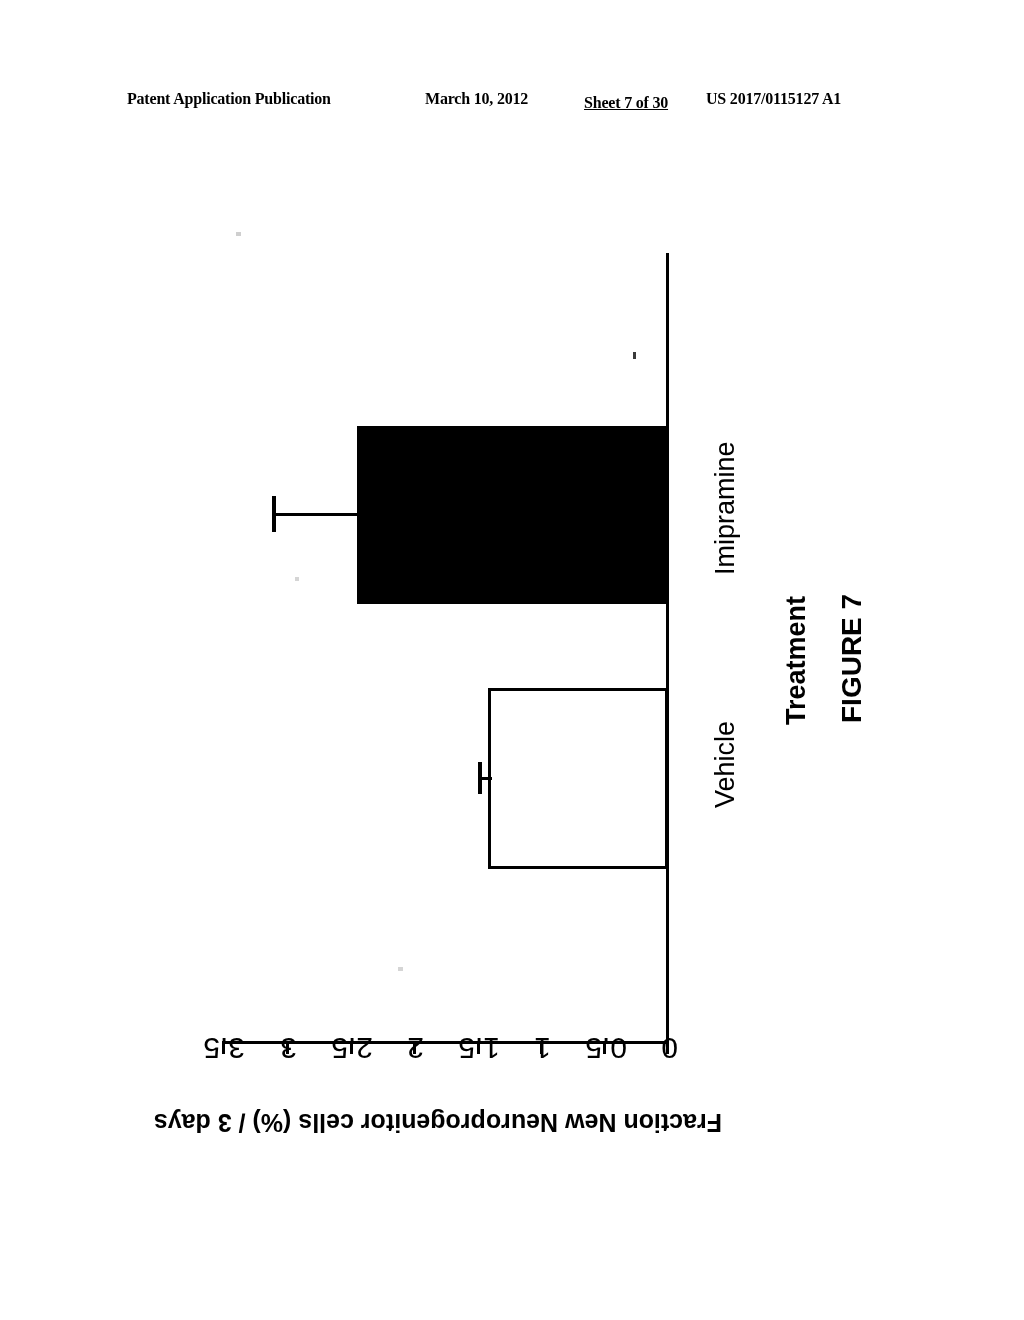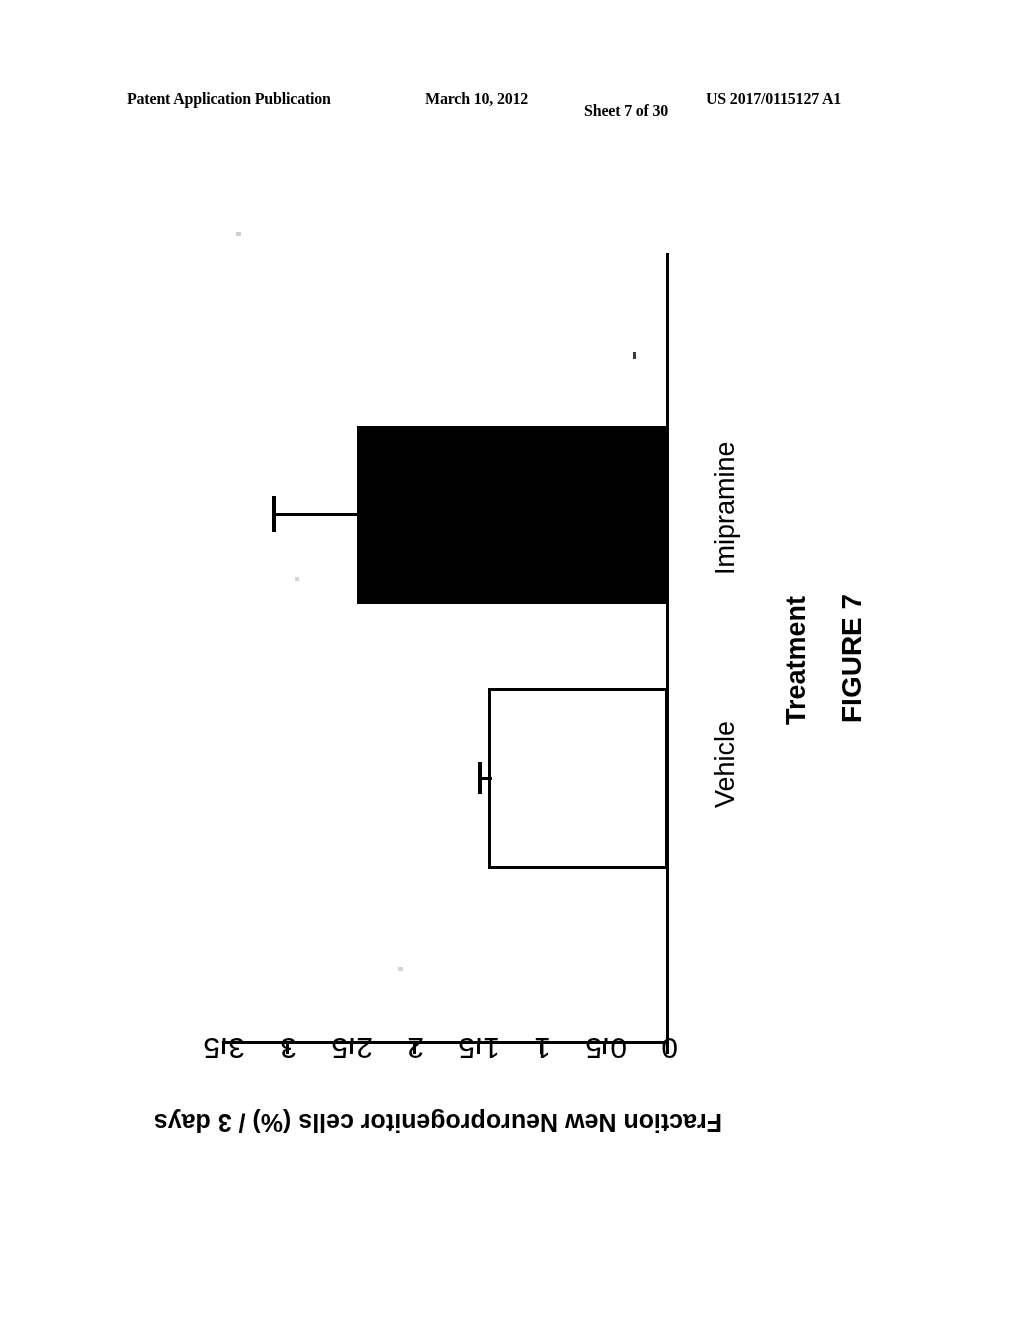--- a/index.html
+++ b/index.html
@@ -24,21 +24,21 @@
     width: 1024px;
     height: 28px;
     font-family: "Liberation Serif", serif;
     font-weight: bold;
     font-size: 16px;
     letter-spacing: -0.2px;
     white-space: nowrap;
   }
   .hdr-pub   { position: absolute; left: 127px; top: 0; }
   .hdr-date  { position: absolute; left: 425px; top: 0; }
-  .hdr-sheet { position: absolute; left: 584px; top: 12px; }
+  .hdr-sheet { position: absolute; left: 584px; top: 4px; text-decoration: underline; }
   .hdr-num   { position: absolute; left: 706px; top: 0; }
 
   
   .figure {
     position: absolute;
     left: 0;
     top: 0;
     width: 1024px;
     height: 1320px;
   }

